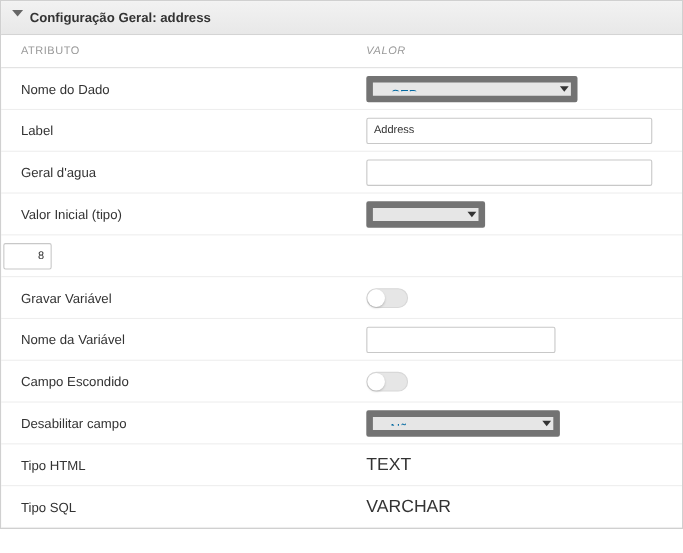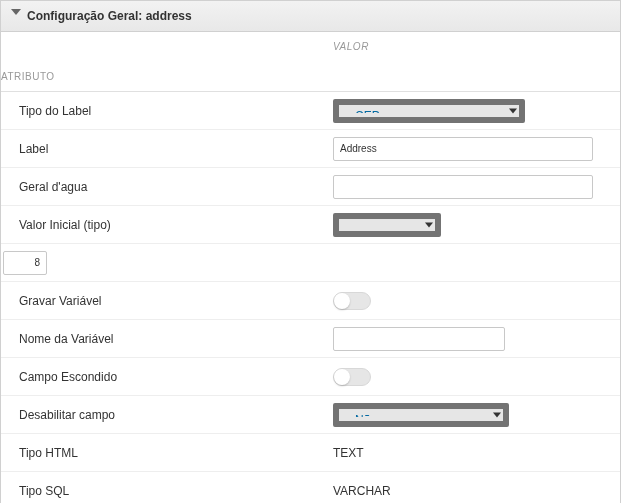--- a/index.html
+++ b/index.html
@@ -39,21 +39,21 @@
       padding: 9px 0;
       background: #fff;
     }
     .sub-header .col {
       color: #999;
       font-size: 10px;
       letter-spacing: 0.5px;
     }
     .col-left {
       width: 330px;
-      margin-top: 30px;
+      padding-left: 18px;
     }
     .col-right {
       flex: 1;
       padding-left: 2px;
       padding-right: 18px;
       font-style: italic;
     }
     .row {
       display: flex;
       align-items: center;
@@ -133,39 +133,39 @@
       width: 16px;
       height: 16px;
       background: #fff;
       border-radius: 50%;
       top: 0;
       left: 0;
       box-shadow: 0 1px 2px rgba(0,0,0,0.2);
     }
     .static-text {
       color: #333;
-      font-size: 12px;
+      font-size: 16px;
     }
   </style>
 </head>
 <body>
 
 <div class="panel">
   <div class="panel-header">
     <span class="collapse-icon"></span>
     <span class="title">Configuração Geral: address</span>
   </div>
 
   <div class="sub-header">
     <div class="col col-left">ATRIBUTO</div>
     <div class="col col-right">VALOR</div>
   </div>
 
   <div class="row">
-    <div class="label">Tipo do Label</div>
+    <div class="label">Nome do Dado</div>
     <div class="value">
       <span class="select-wrap">
         <select class="select select-wide">
           <option>CEP</option>
         </select>
       </span>
     </div>
   </div>
 
   <div class="row">

